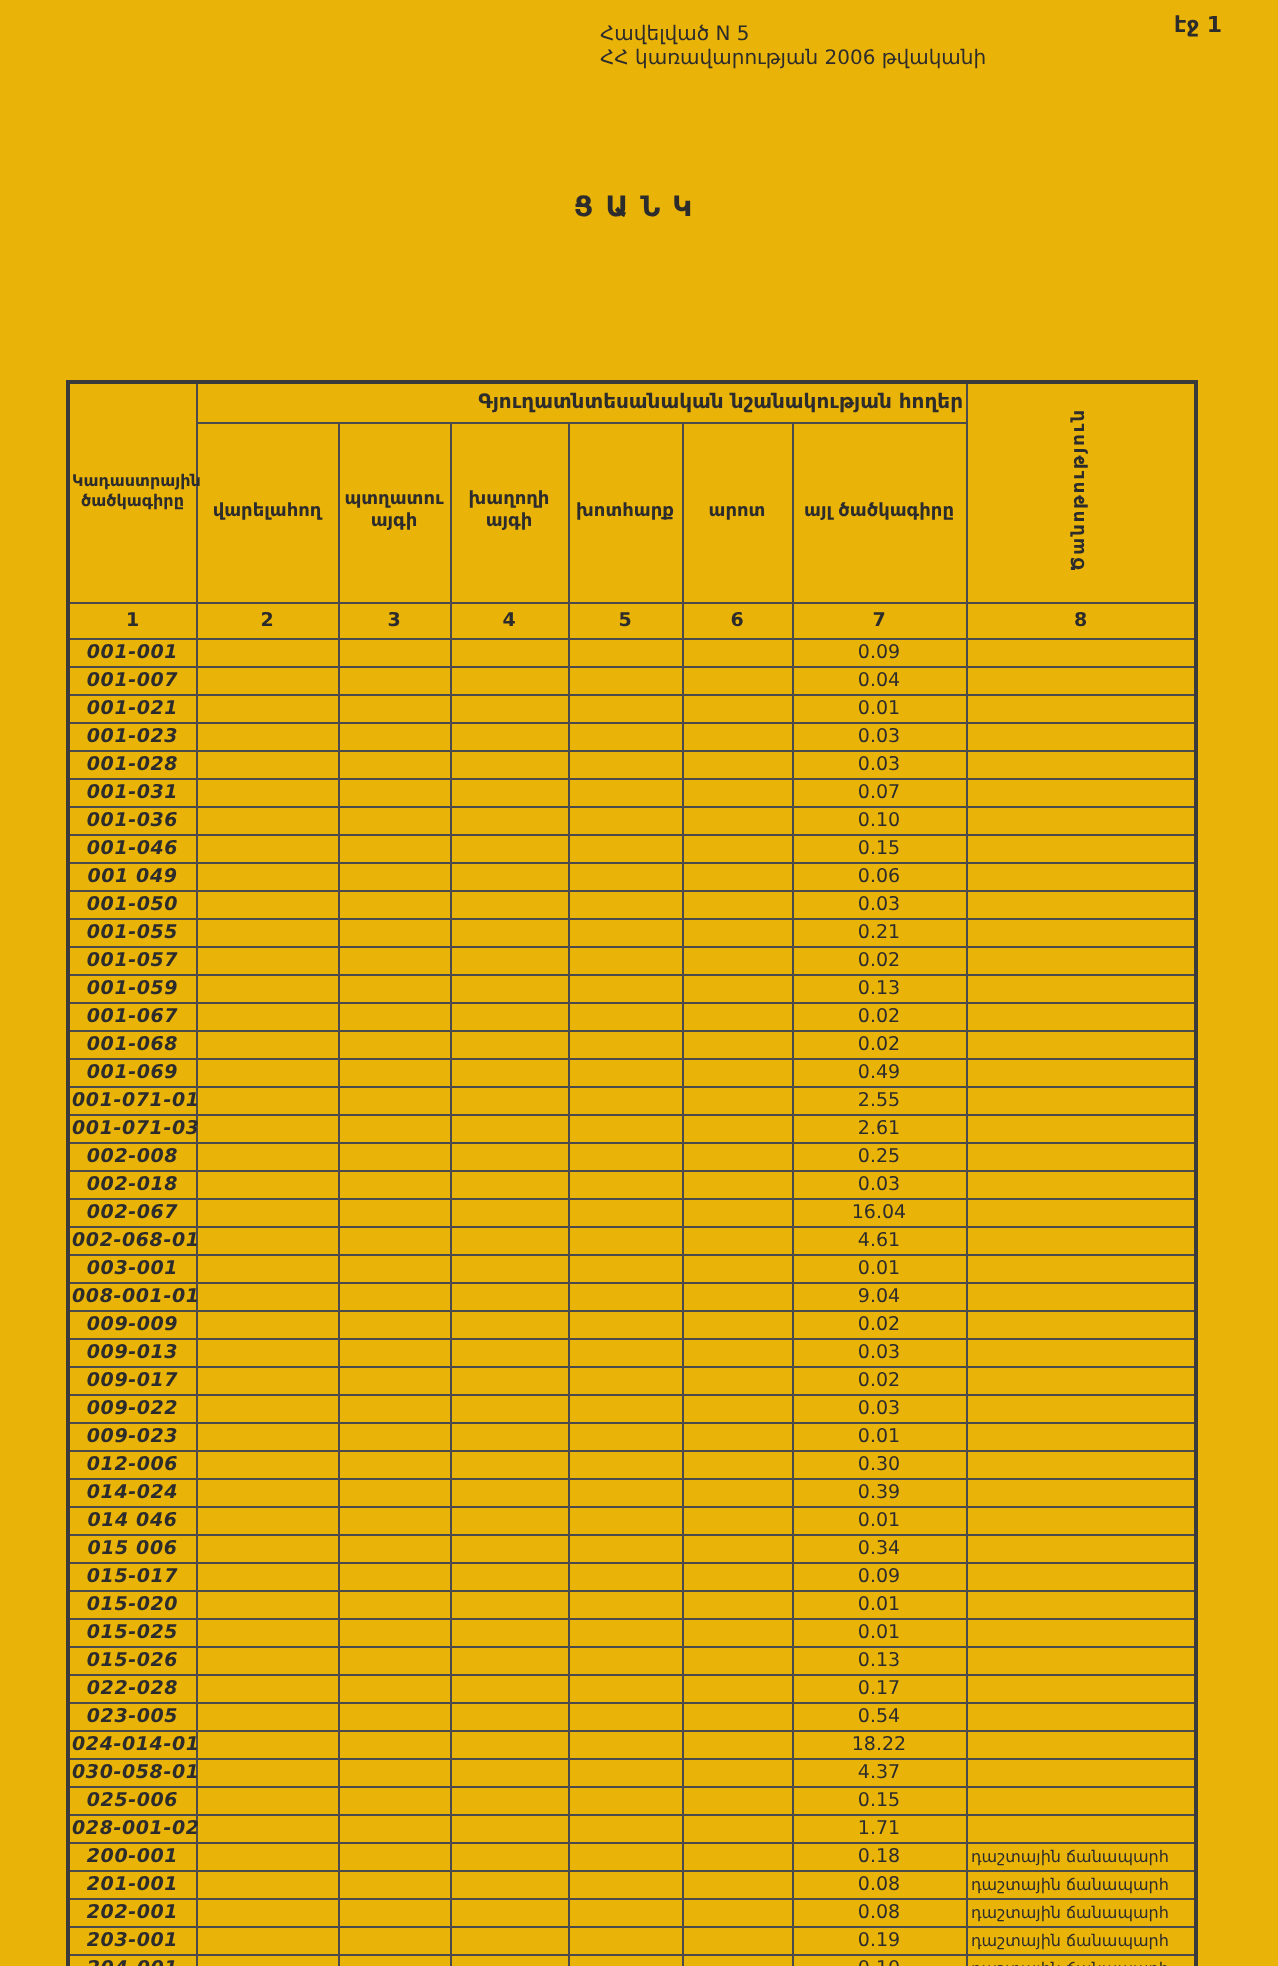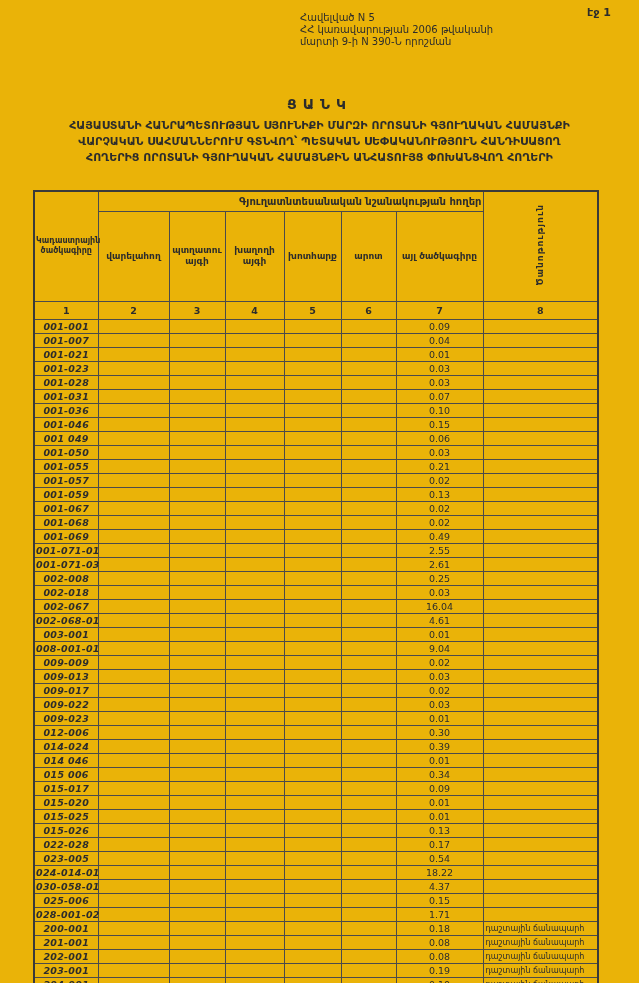--- a/index.html
+++ b/index.html
@@ -105,30 +105,24 @@
 </head>
 <body>
 
 <div class="page">
 
   <div class="page-label">էջ 1</div>
 
   <div class="annex-block">
     <div>Հավելված N 5</div>
     <div>ՀՀ կառավարության 2006 թվականի</div>
-    <div>մարտի 9-ի N 390-Ն որոշման</div>
   </div>
 
   <div class="doc-title">ՑԱՆԿ</div>
 
-  <div class="doc-subtitle">
-    <div>ՀԱՅԱՍՏԱՆԻ ՀԱՆՐԱՊԵՏՈՒԹՅԱՆ ՍՅՈՒՆԻՔԻ ՄԱՐԶԻ ՈՐՈՏԱՆԻ ԳՅՈՒՂԱԿԱՆ ՀԱՄԱՅՆՔԻ</div>
-    <div>ՎԱՐՉԱԿԱՆ ՍԱՀՄԱՆՆԵՐՈՒՄ ԳՏՆՎՈՂ՝ ՊԵՏԱԿԱՆ ՍԵՓԱԿԱՆՈՒԹՅՈՒՆ ՀԱՆԴԻՍԱՑՈՂ</div>
-    <div>ՀՈՂԵՐԻՑ ՈՐՈՏԱՆԻ ԳՅՈՒՂԱԿԱՆ ՀԱՄԱՅՆՔԻՆ ԱՆՀԱՏՈՒՅՑ ՓՈԽԱՆՑՎՈՂ ՀՈՂԵՐԻ</div>
-  </div>
 
   <table class="land-table">
     <colgroup>
       <col style="width:64px">
       <col style="width:71px">
       <col style="width:56px">
       <col style="width:59px">
       <col style="width:57px">
       <col style="width:55px">
       <col style="width:87px">

